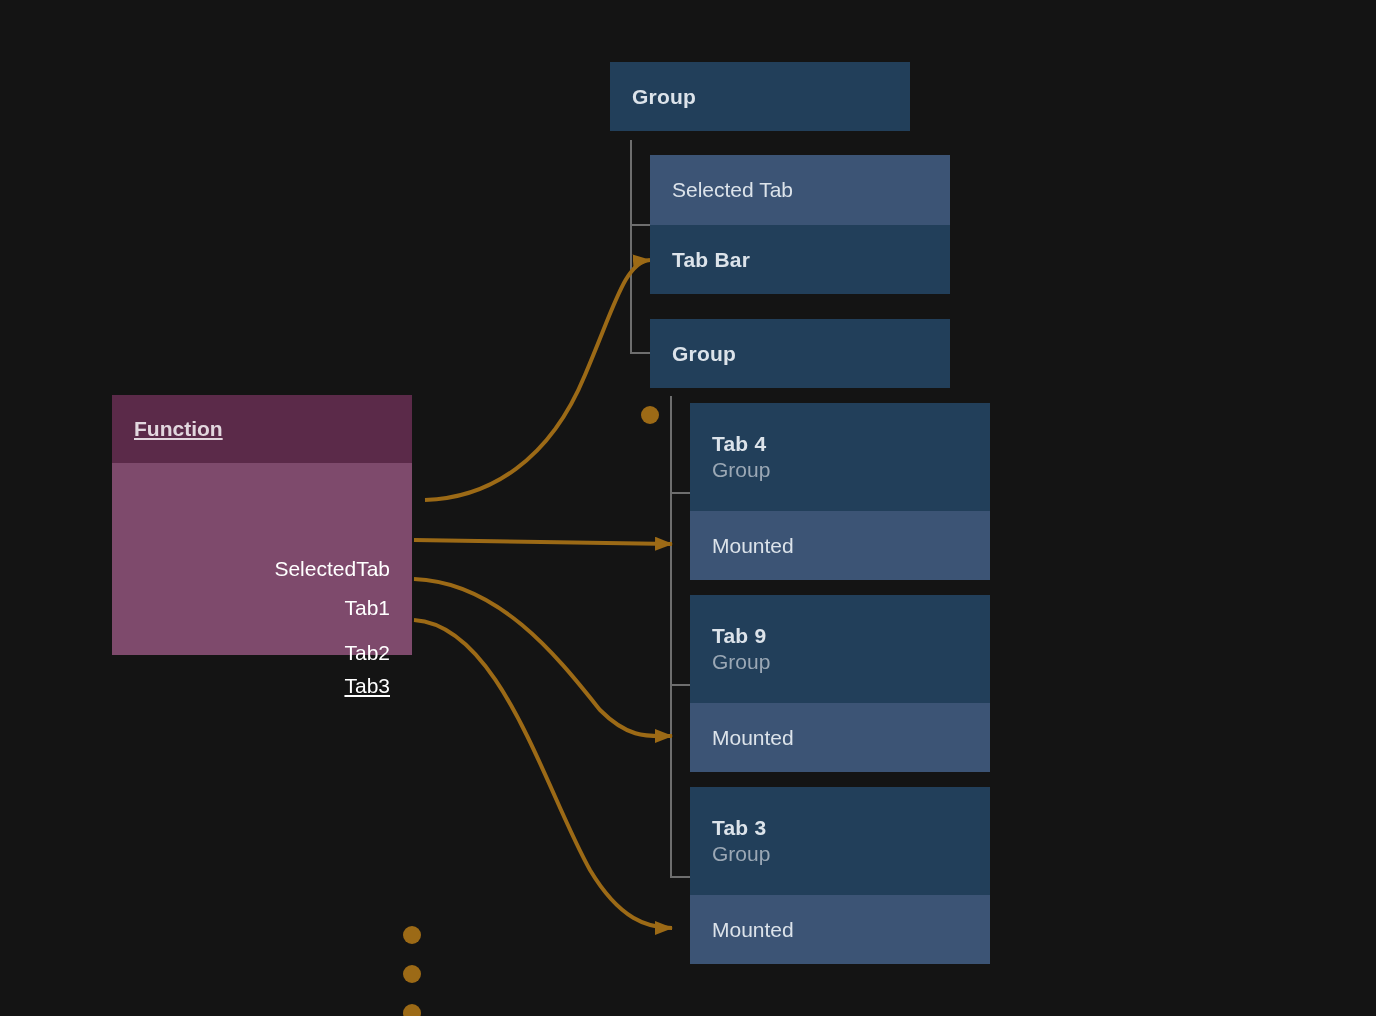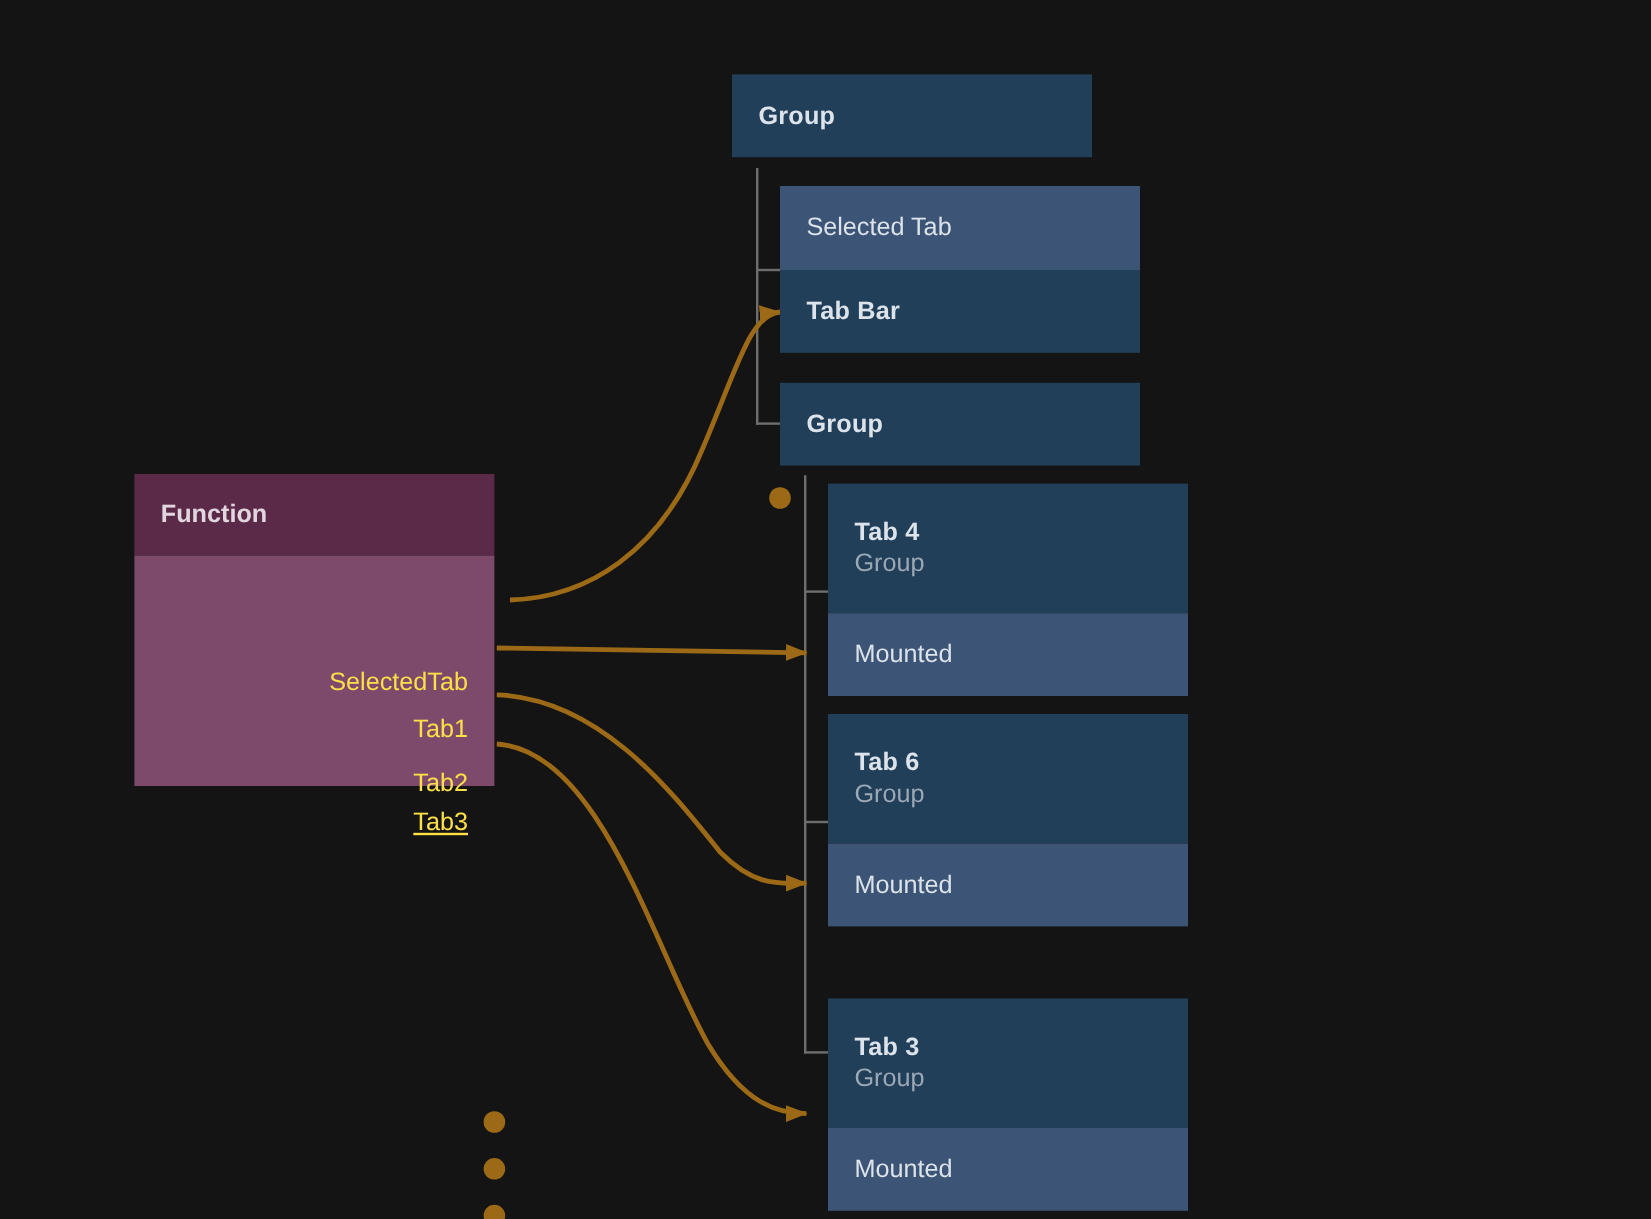--- a/index.html
+++ b/index.html
@@ -66,34 +66,35 @@
     line-height: 26px;
   }
   
   .hdr-purple {
     background: #5B2A49;
     color: #E2D7DE;
     padding: 0 22px;
     font-size: 21px;
     font-weight: bold;
     line-height: 26px;
+    text-decoration: underline;
   }
   .body-purple {
     background: #7E4A6C;
     color: #E6DDE3;
     padding: 0 22px;
     font-size: 21px;
     line-height: 26px;
   }
   .port-row {
     position: absolute;
     right: 22px;
     text-align: right;
     font-size: 21px;
-    color: #fde047;
+    color: #ffffff;
     line-height: 26px;
     white-space: nowrap;
   }
   .tree-v {
     position: absolute;
     width: 2px;
     background: #6E6E6E;
   }
   .tree-h {
     position: absolute;
@@ -173,29 +174,29 @@
       <div class="title">Tab 4</div>
       <div class="subtitle">Group</div>
     </div>
     <div class="row body-blue" style="height:69px;">
       <span>Mounted</span>
     </div>
   </div>
 
   <div class="node" style="left:690px; top:595px; width:300px;">
     <div class="row hdr-blue" style="height:108px;">
-      <div class="title">Tab 6</div>
+      <div class="title">Tab 9</div>
       <div class="subtitle">Group</div>
     </div>
     <div class="row body-blue" style="height:69px;">
       <span>Mounted</span>
     </div>
   </div>
 
-  <div class="node" style="left:690px; top:832px; width:300px;">
+  <div class="node" style="left:690px; top:787px; width:300px;">
     <div class="row hdr-blue" style="height:108px;">
       <div class="title">Tab 3</div>
       <div class="subtitle">Group</div>
     </div>
     <div class="row body-blue" style="height:69px;">
       <span>Mounted</span>
     </div>
   </div>
 
   <div class="node" style="left:112px; top:395px; width:300px; height:260px;">

